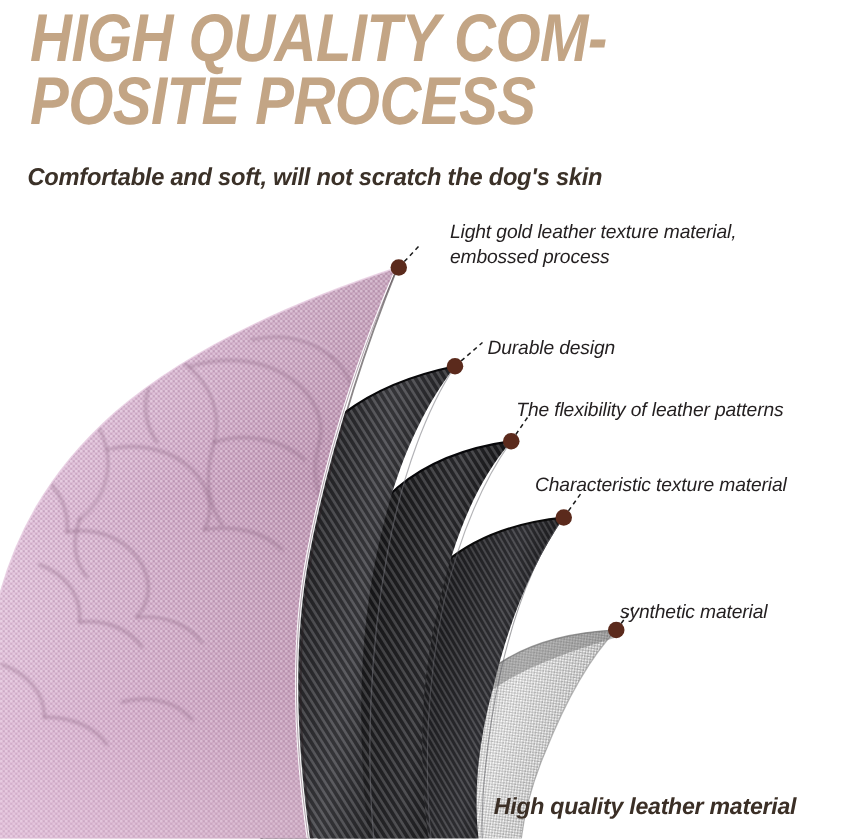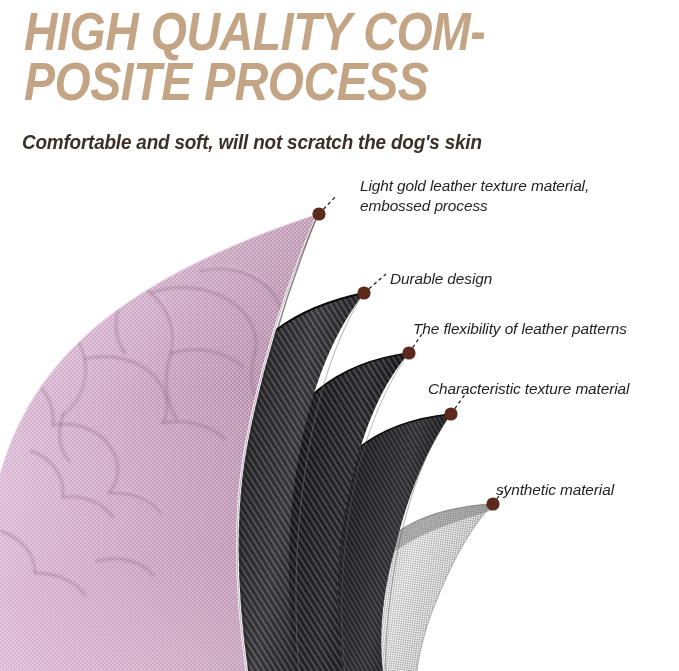--- a/index.html
+++ b/index.html
@@ -299,14 +299,15 @@
 embossed process</div>
 
   <div class="callout-label" style="left:390px; top:269px;">Durable design</div>
 
   <div class="callout-label" style="left:413px; top:319px;">The flexibility of leather patterns</div>
 
   <div class="callout-label" style="left:428px; top:379px;">Characteristic texture material</div>
 
   <div class="callout-label" style="left:496px; top:480px;">synthetic material</div>
 
+  <div class="bottom-caption" style="left:395px; top:634px;">High quality leather material</div>
 
 </div>
 
 </body></html>

